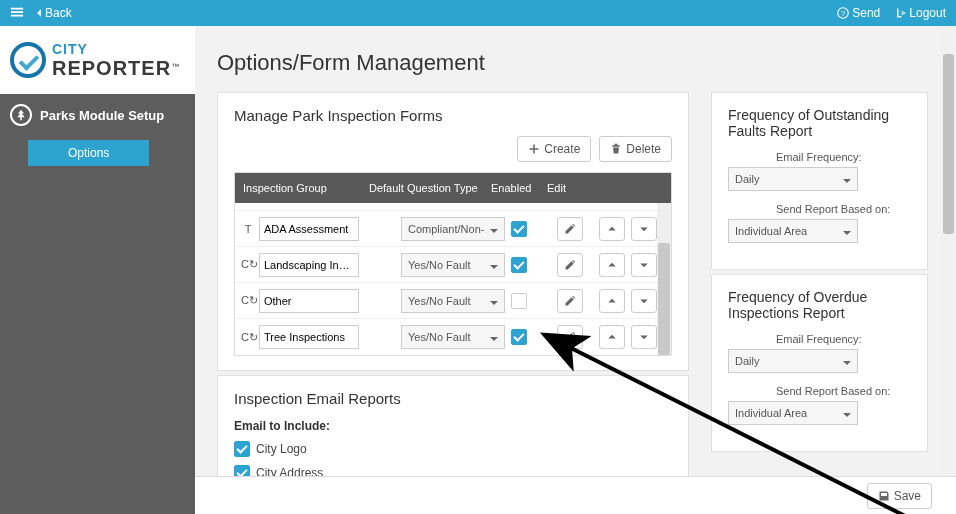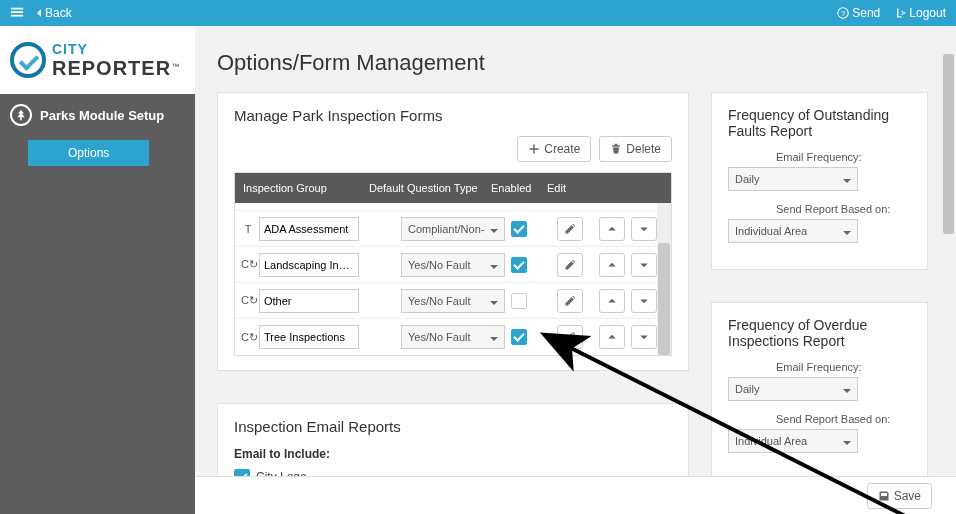--- a/index.html
+++ b/index.html
@@ -26,21 +26,21 @@
   .module-title { font-size: 13px; font-weight: bold; }
   .opt-btn { background: #2da4cf; color: #fff; border: none; font-size: 12px; padding: 6px 40px; margin: 6px 0 0 28px; cursor: pointer; }
 
   .main { flex: 1; background: #f2f2f2; position: relative; overflow: hidden; }
   .main-inner { padding: 24px 28px 0 22px; height: 100%; overflow-y: auto; }
   .main h1 { font-size: 22px; font-weight: normal; color: #333; margin-bottom: 16px; }
   .cols { display: flex; gap: 22px; }
   .col-left { flex: 1; }
   .col-right { width: 238px; }
 
-  .panel { background: #fff; border: 1px solid #e1e1e1; margin-bottom: 32px; }
+  .panel { background: #fff; border: 1px solid #e1e1e1; margin-bottom: 4px; }
   .panel-pad { padding: 14px 16px; }
   .panel h2 { font-size: 15px; font-weight: normal; color: #333; margin-bottom: 12px; }
 
   .toolbar { display: flex; justify-content: flex-end; gap: 8px; margin-bottom: 10px; }
   .btn { background: #fff; border: 1px solid #ccc; border-radius: 3px; padding: 5px 10px; font-size: 12px; cursor: pointer; display: inline-flex; align-items: center; gap: 4px; color: #555; }
   .btn svg { width: 12px; height: 12px; fill: #666; }
 
   .table-wrap { border: 1px solid #ddd; position: relative; }
   .thead { background: #595959; color: #fff; display: flex; font-size: 11px; height: 30px; align-items: center; }
   .thead .c1 { width: 134px; padding-left: 8px; }

